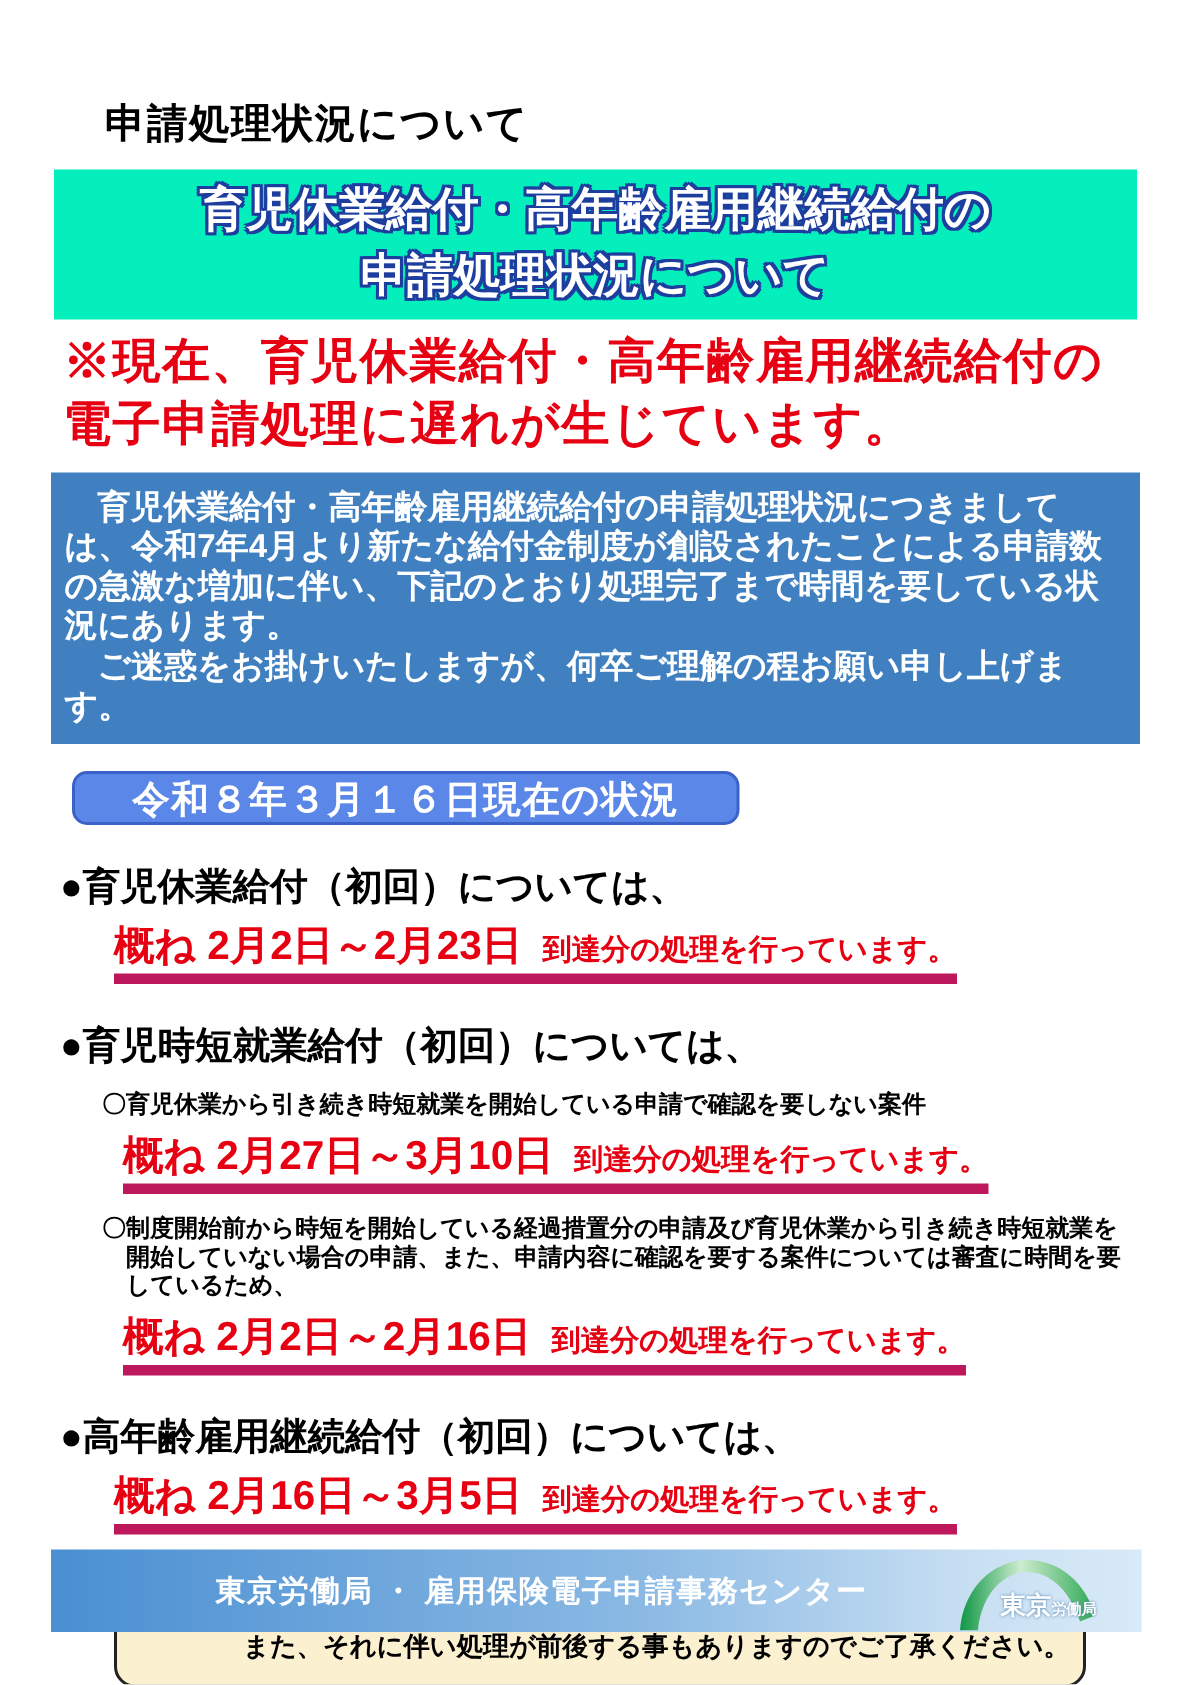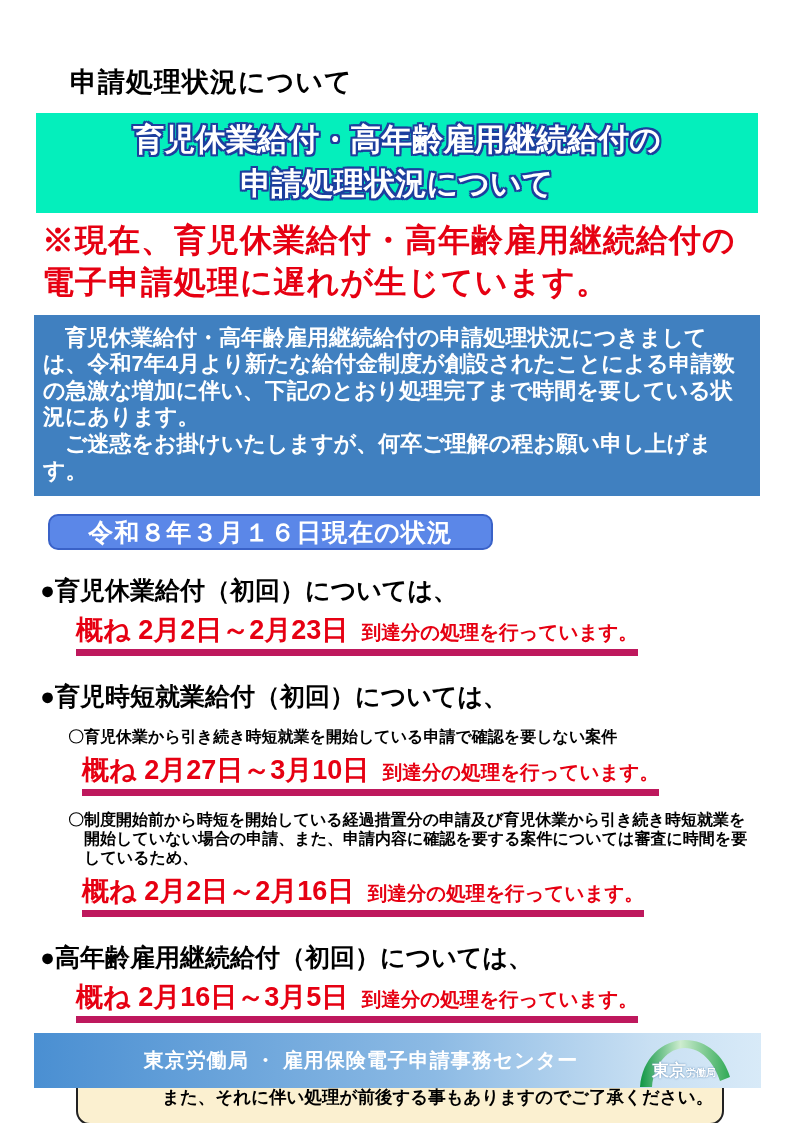--- a/index.html
+++ b/index.html
@@ -148,21 +148,21 @@
   .footer-logo{
     position:relative;
     width:108px;
     height:55px;
     margin-right:16px;
     flex:0 0 auto;
   }
   .footer-logo svg{position:absolute;left:0;top:2px;}
   .logo-text{
     position:absolute;
-    left:15px;
+    left:30px;
     top:26px;
     color:#ffffff;
     white-space:nowrap;
     text-shadow:0 0 2px #4a7aa8;
     text-align:right;
   }
   .logo-text .big{font-size:17px;}
   .logo-text .small{font-size:10px;}
 </style>
 </head>

